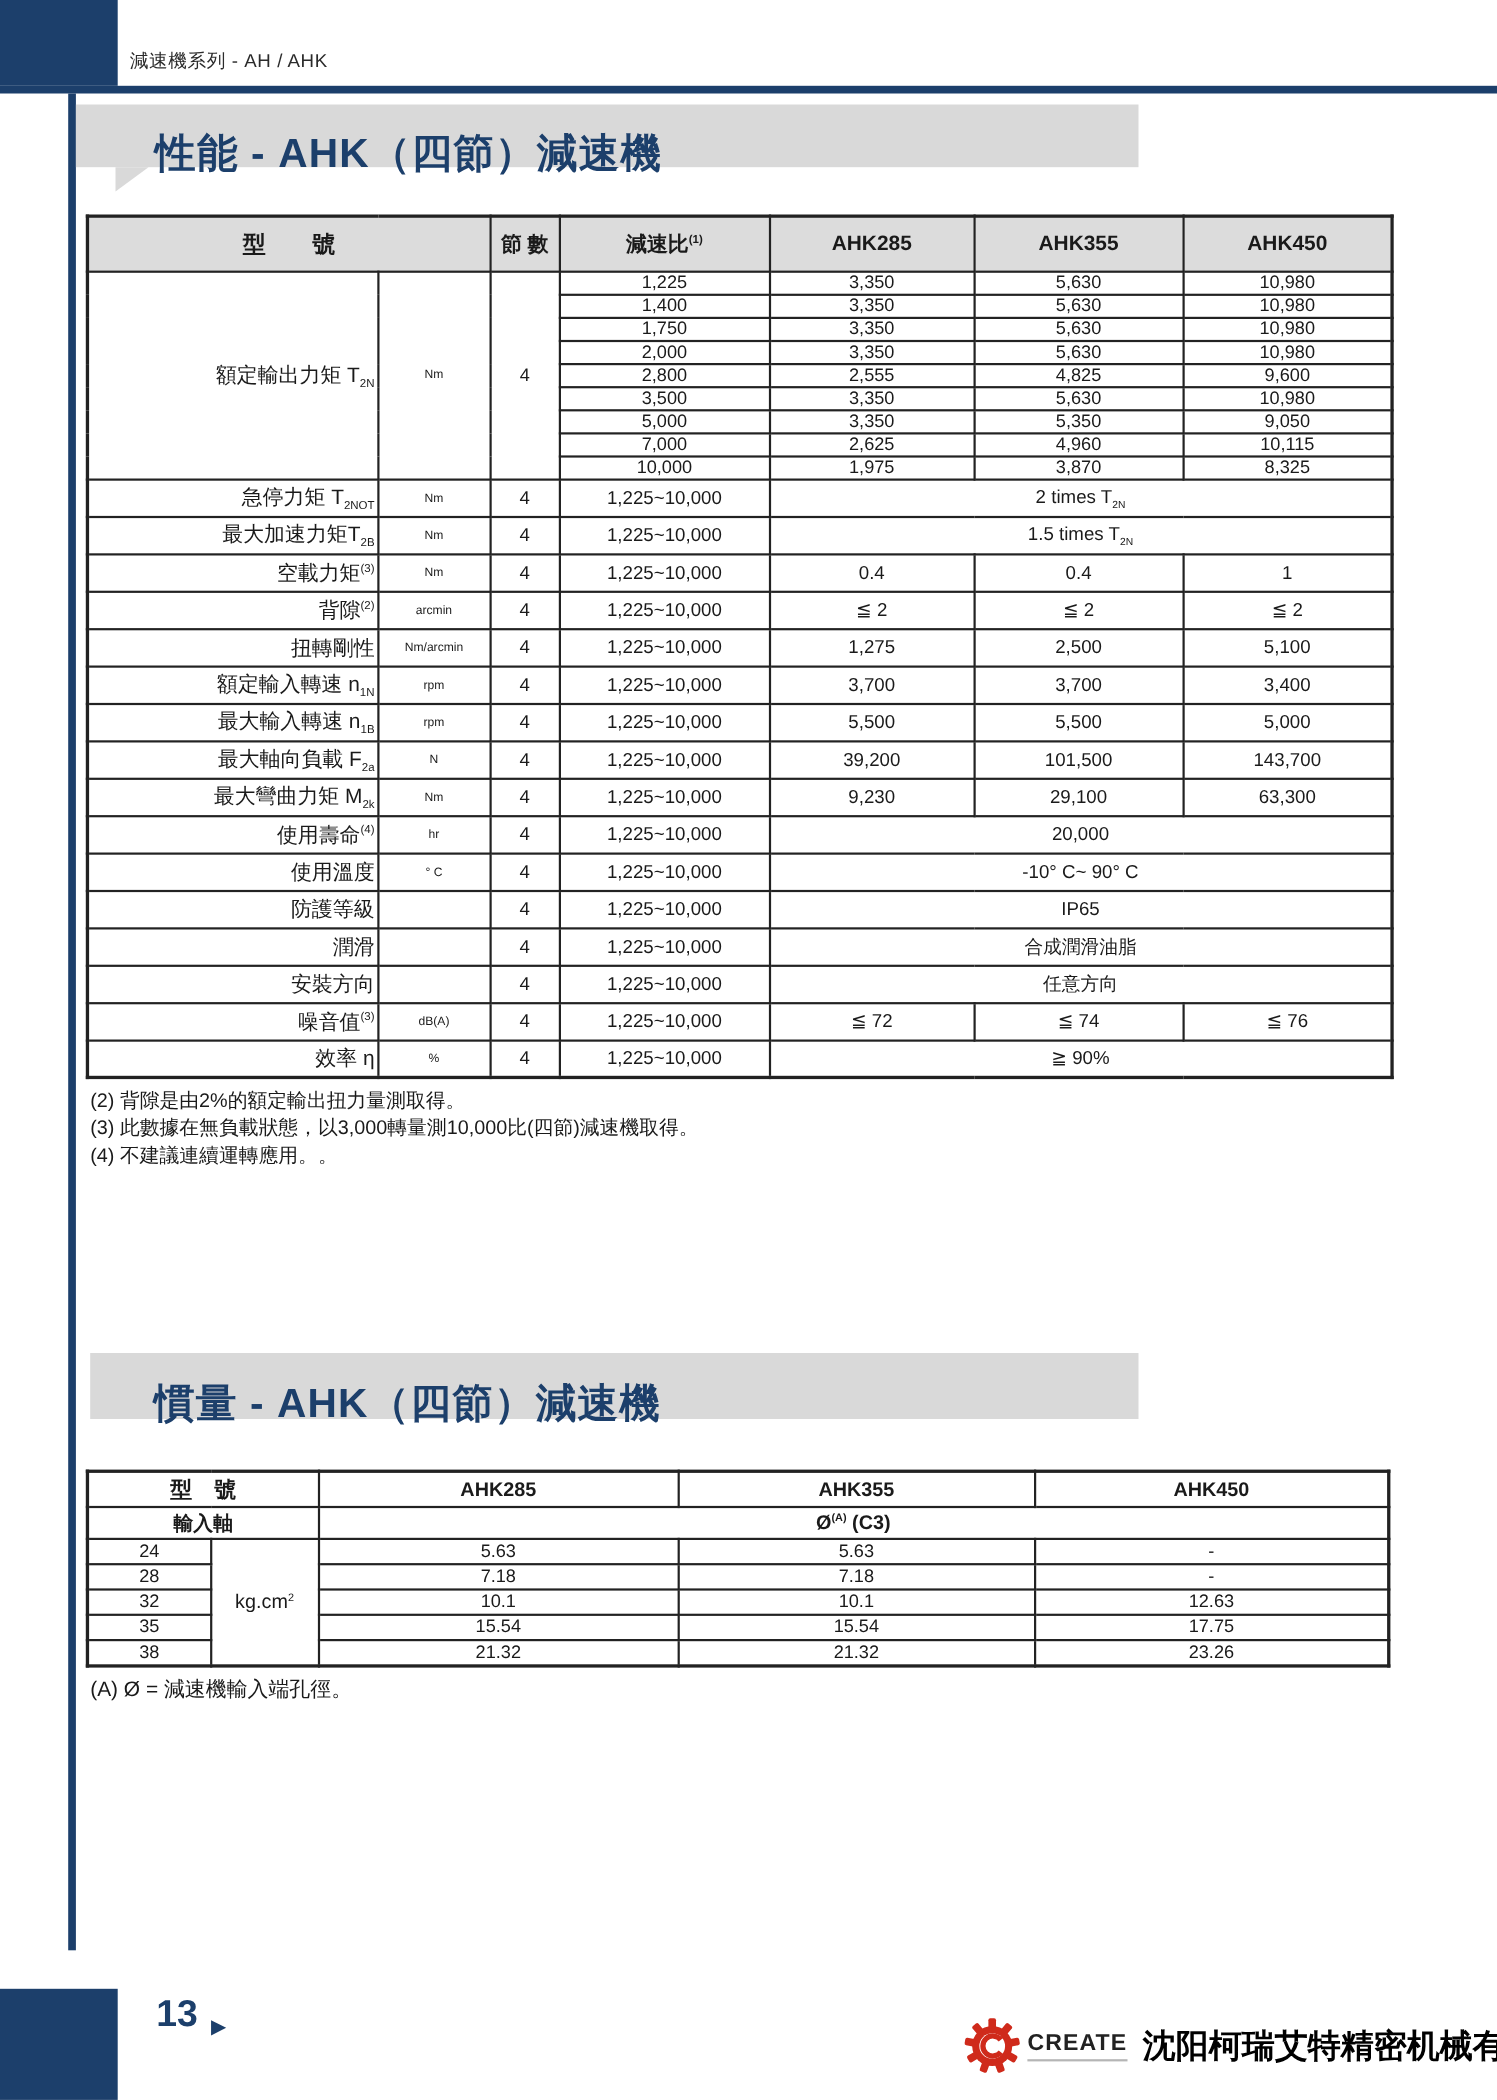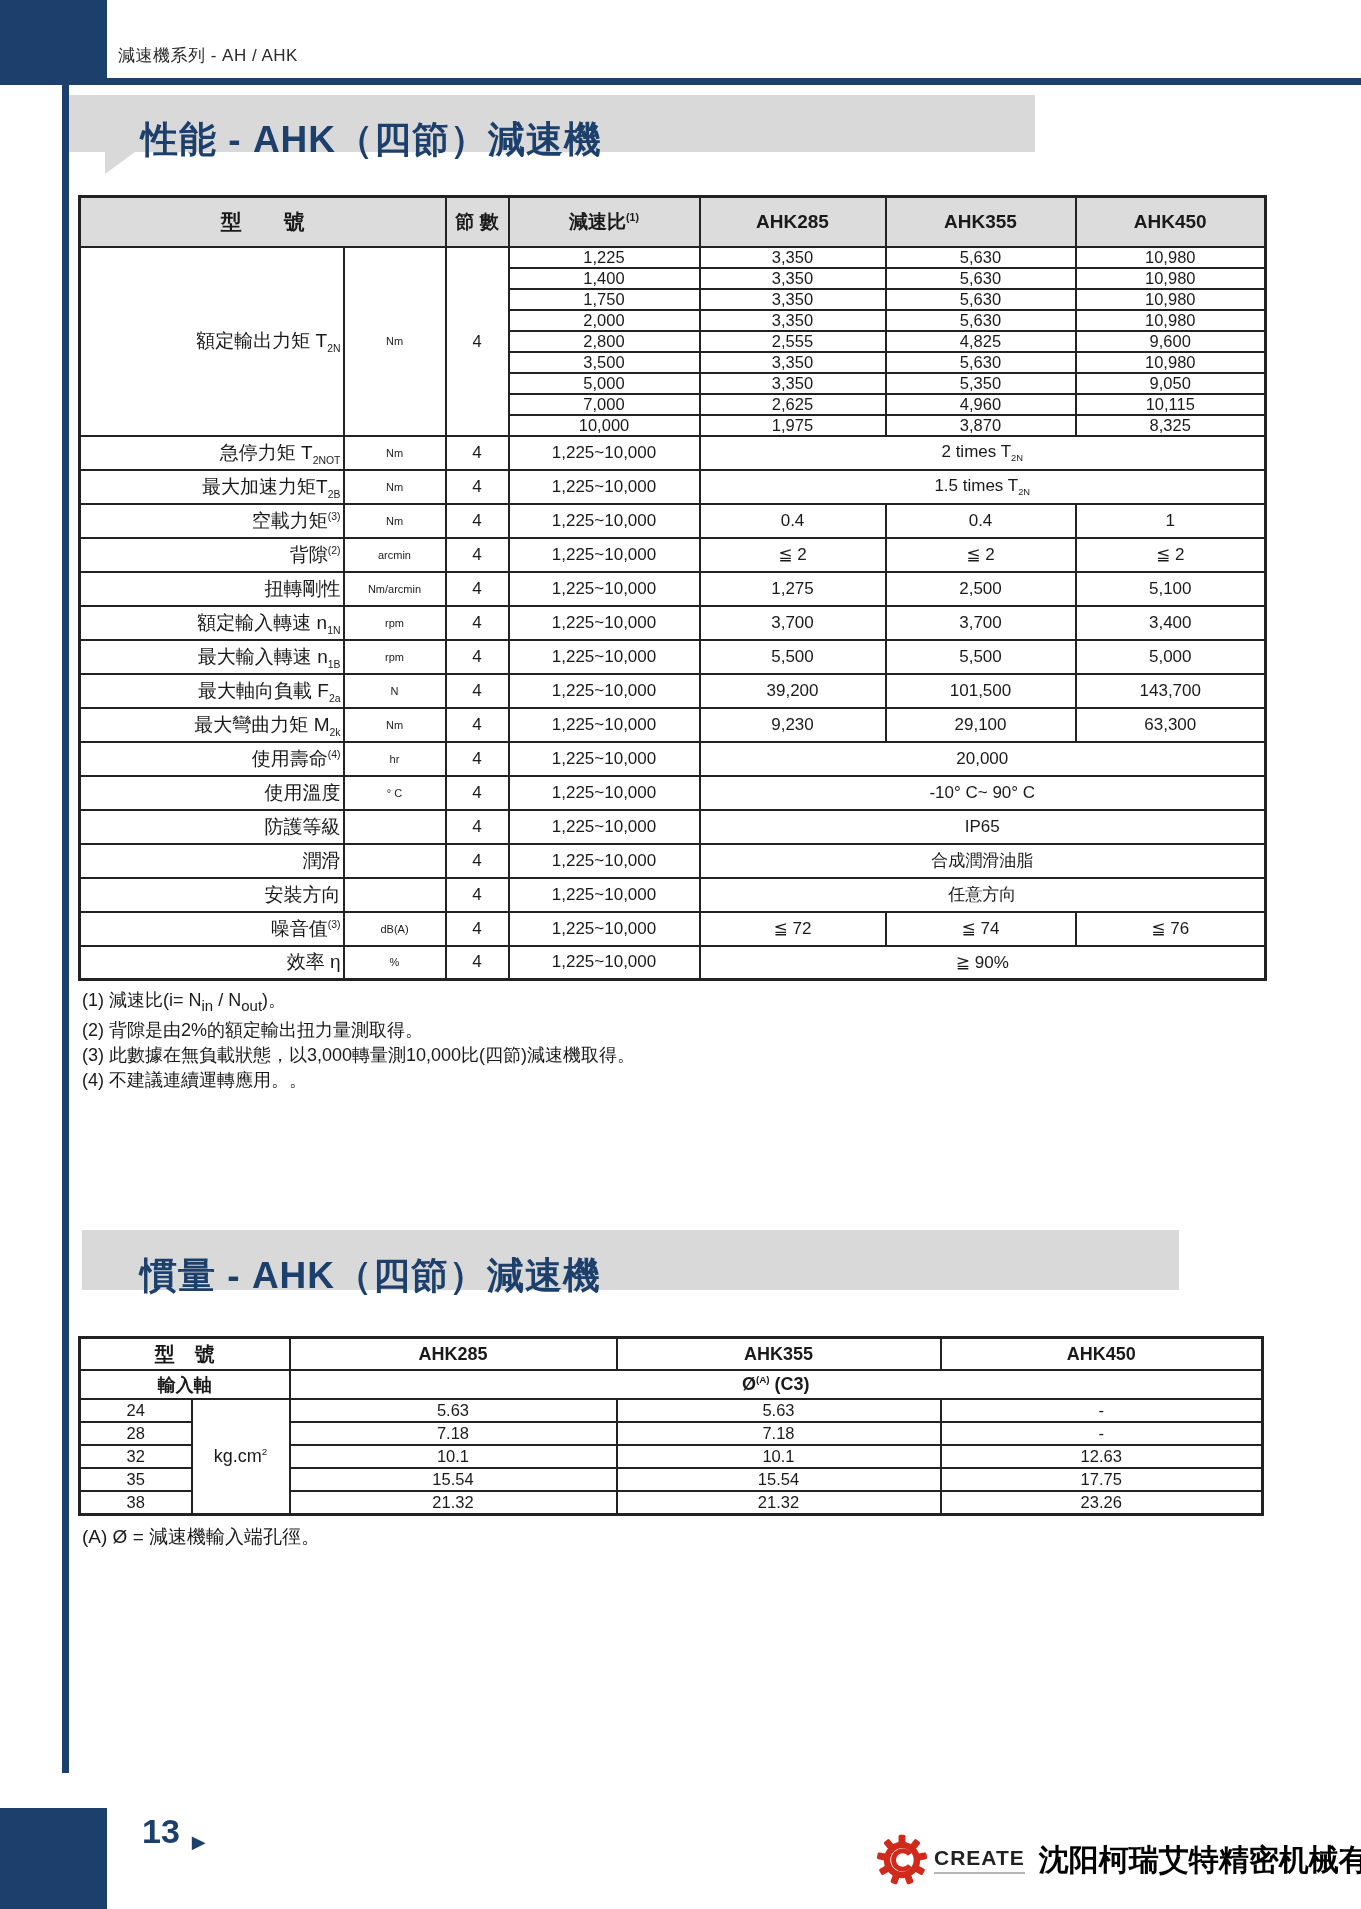--- a/index.html
+++ b/index.html
@@ -15,21 +15,21 @@
     font-family:"Liberation Sans","DejaVu Sans",sans-serif;color:#1a1a1a;
     overflow:hidden;
   }
   .corner-block{position:absolute;left:0;top:0;width:107px;height:78px;background:var(--navy);}
   .top-rule{position:absolute;left:0;top:78px;width:1361px;height:7px;background:var(--navy);}
   .breadcrumb{position:absolute;left:118px;top:44px;font-size:17px;color:#2b2b2b;letter-spacing:.5px;}
   .left-line{position:absolute;left:62px;top:85px;width:7px;height:1688px;background:var(--navy);}
 
   .banner{position:absolute;background:var(--banner-gray);}
   .banner1{left:69px;top:95px;width:966px;height:57px;}
-  .banner2{left:82px;top:1230px;width:1097px;height:60px;}
+  .banner2{left:82px;top:1230px;width:953px;height:60px;}
   .banner-title{
     margin:16px;font-size:37px;font-weight:bold;color:var(--navy);
     line-height:57px;white-space:nowrap;letter-spacing:1px;
   }
   .banner1 .banner-title{padding-left:56px;}
   .banner2 .banner-title{padding-left:42px;line-height:60px;}
   .banner-tail{
     position:absolute;left:105px;top:152px;width:0;height:0;
     border-top:22px solid var(--banner-gray);border-right:30px solid transparent;
   }
@@ -296,21 +296,20 @@
           <td class="name">效率 η</td>
           <td class="unit">%</td>
           <td>4</td>
           <td>1,225~10,000</td>
           <td colspan="3">≧ 90%</td>
         </tr>
       </tbody>
     </table>
   </div>
 <div id="perf-notes" class="notes">
-    <div class="note-line">(1) 減速比(i= N<sub>in</sub> / N<sub>out</sub>)。</div>
     <div class="note-line">(2) 背隙是由2%的額定輸出扭力量測取得。</div>
     <div class="note-line">(3) 此數據在無負載狀態，以3,000轉量測10,000比(四節)減速機取得。</div>
     <div class="note-line">(4) 不建議連續運轉應用。。</div>
   </div>
 
 <div class="banner banner2">
   <h1 class="banner-title">慣量 - AHK（四節）減速機</h1>
 </div>
 
 <div id="inertia-table" class="tbl inertia">

